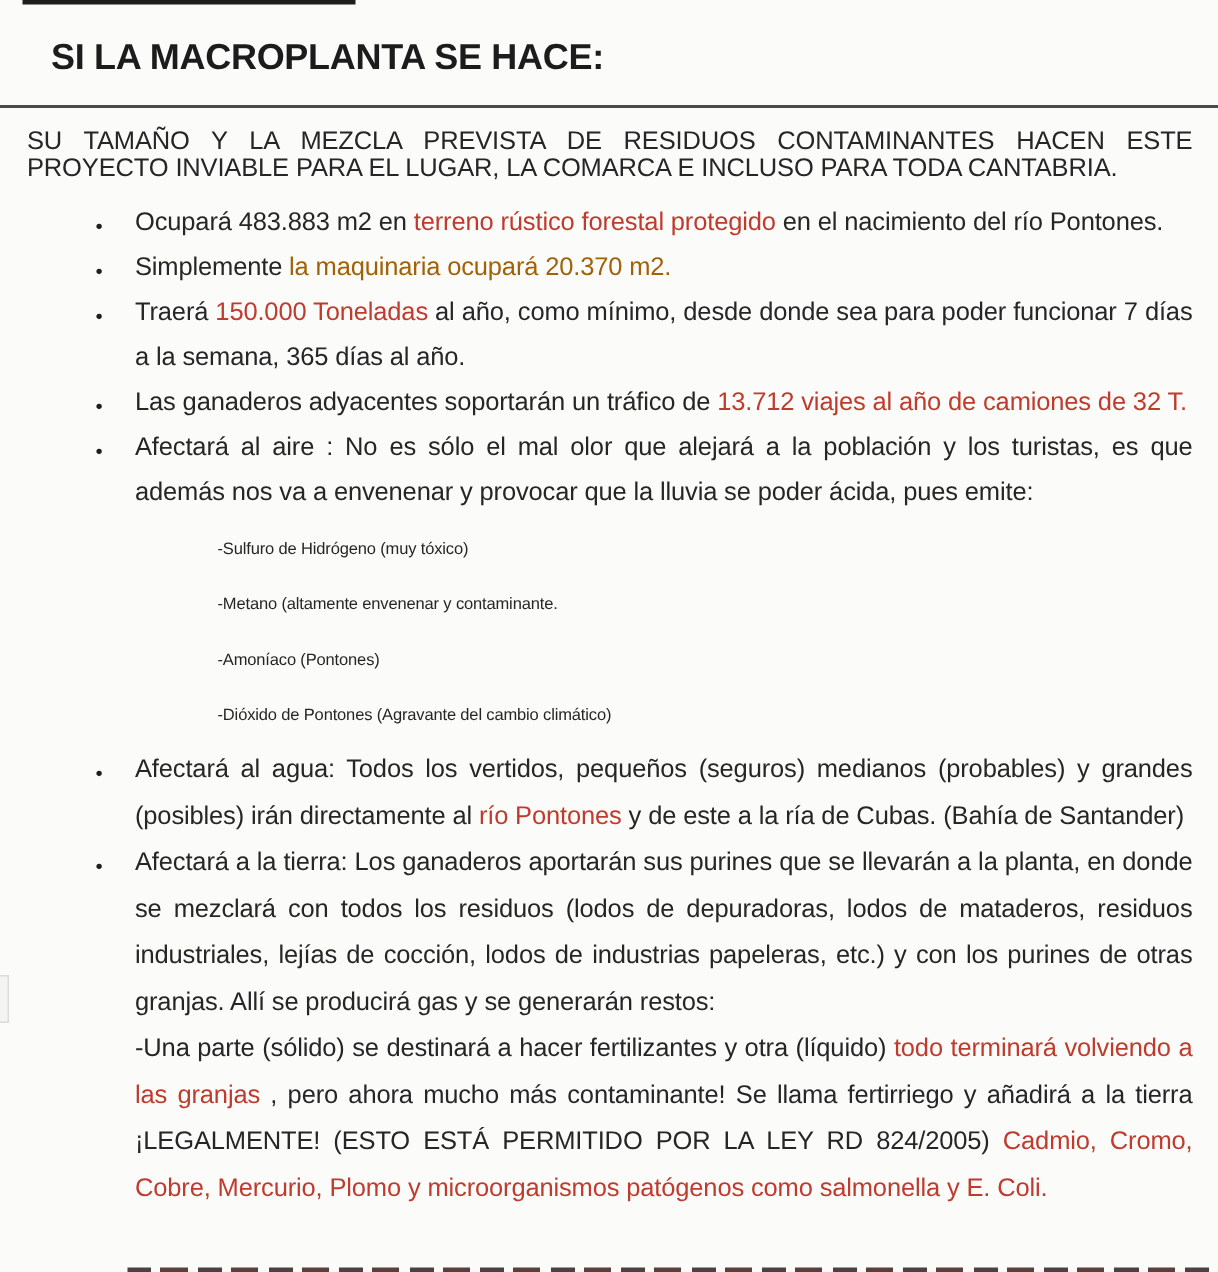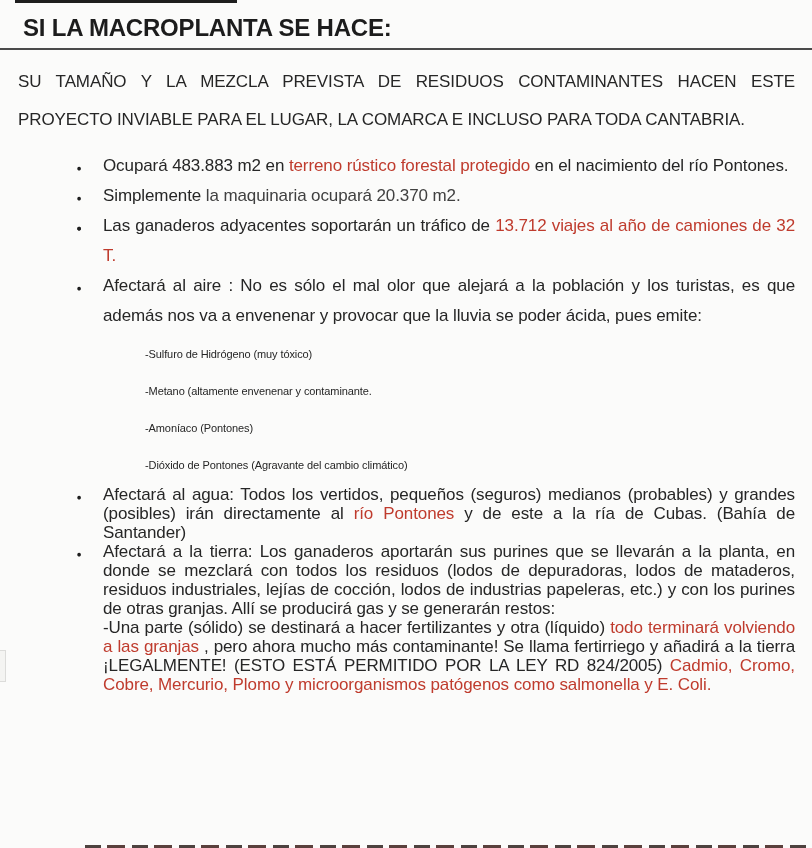--- a/index.html
+++ b/index.html
@@ -14,40 +14,40 @@
   }
   .page { position: absolute; inset: 0; }
 
   .top-clip {
     position: absolute; top: 0; left: 15px;
     width: 222px; height: 3px;
     background: #1e1e1e;
   }
 
   .title {
-    margin: 5px; padding: 8px 18px 0 18px;
+    margin: 16px; padding: 8px 18px 0 18px;
     font-size: 24px; font-weight: 700;
     line-height: 30px; color: #1c1c1c;
     letter-spacing: -0.2px;
   }
   .rule {
     margin-top: 3px; width: 100%; height: 2px;
     background: #4a4a4a;
   }
 
   .intro {
     margin: 13px 17px 0 18px;
-    font-size: 17px; line-height: 38px;
+    font-size: 17px; line-height: 18px;
     text-align: justify;
     letter-spacing: -0.1px;
   }
 
   ul.bullets {
     list-style: none;
-    margin: 12px 17px 0 18px;
+    margin: 12px 17px 0 5px;
     padding: 0 0 0 85px;
   }
   ul.bullets li {
     position: relative;
     font-size: 17px; line-height: 30px;
     text-align: justify;
     letter-spacing: -0.1px;
   }
   .marker {
     position: absolute; left: -30px; top: 0;
@@ -56,21 +56,21 @@
   }
   .marker::before { content: "●"; font-size: 8.5px; color: #1e1e1e; }
 
   .emissions { margin: 4px 0 0 145px; }
   .emission {
     height: 37px; display: flex; align-items: center;
     font-size: 11px; letter-spacing: -0.1px;
   }
 
   ul.bullets.second { margin-top: 2px; }
-  ul.bullets.second li { line-height: 19px; }
+  ul.bullets.second li { line-height: 31px; }
 
   .bottom-clip {
     position: absolute; bottom: 0; left: 85px; right: 2px; height: 3px;
     background: repeating-linear-gradient(90deg,
       #4d423f 0px, #4d423f 16px,
       rgba(77,66,63,0) 16px, rgba(77,66,63,0) 22px,
       #5a403c 22px, #5a403c 40px,
       rgba(77,66,63,0) 40px, rgba(77,66,63,0) 47px);
   }
 
@@ -93,24 +93,25 @@
 
   <p class="intro">SU TAMAÑO Y LA MEZCLA PREVISTA DE RESIDUOS CONTAMINANTES HACEN ESTE PROYECTO INVIABLE PARA EL LUGAR, LA COMARCA E INCLUSO PARA TODA CANTABRIA.</p>
 
   <ul class="bullets">
     <li>
       <span class="marker"></span>
       <span><span>Ocupará 483.883 m2 en </span><span style="color: rgb(191, 59, 45);">terreno rústico forestal protegido</span><span> en el nacimiento del río Pontones.</span></span>
     </li>
     <li>
       <span class="marker"></span>
-      <span><span>Simplemente </span><span style="color: #404040;">la maquinaria ocupará 20.370 m2.</span></span>
+      <span><span>Simplemente </span><span style="color: #a16207;">la maquinaria ocupará 20.370 m2.</span></span>
     </li>
     <li>
       <span class="marker"></span>
+      <span><span>Traerá </span><span style="color: rgb(191, 59, 45);">150.000 Toneladas</span><span> al año, como mínimo, desde donde sea para poder funcionar 7 días a la semana, 365 días al año.</span></span>
     </li>
     <li>
       <span class="marker"></span>
       <span><span>Las ganaderos adyacentes soportarán un tráfico de </span><span style="color: rgb(191, 59, 45);">13.712 viajes al año de camiones de 32 T.</span></span>
     </li>
     <li>
       <span class="marker"></span>
       <span><span>Afectará al aire : No es sólo el mal olor que alejará a la población y los turistas, es que además nos va a envenenar y provocar que la lluvia se poder ácida, pues emite:</span></span>
     </li>
   </ul>

